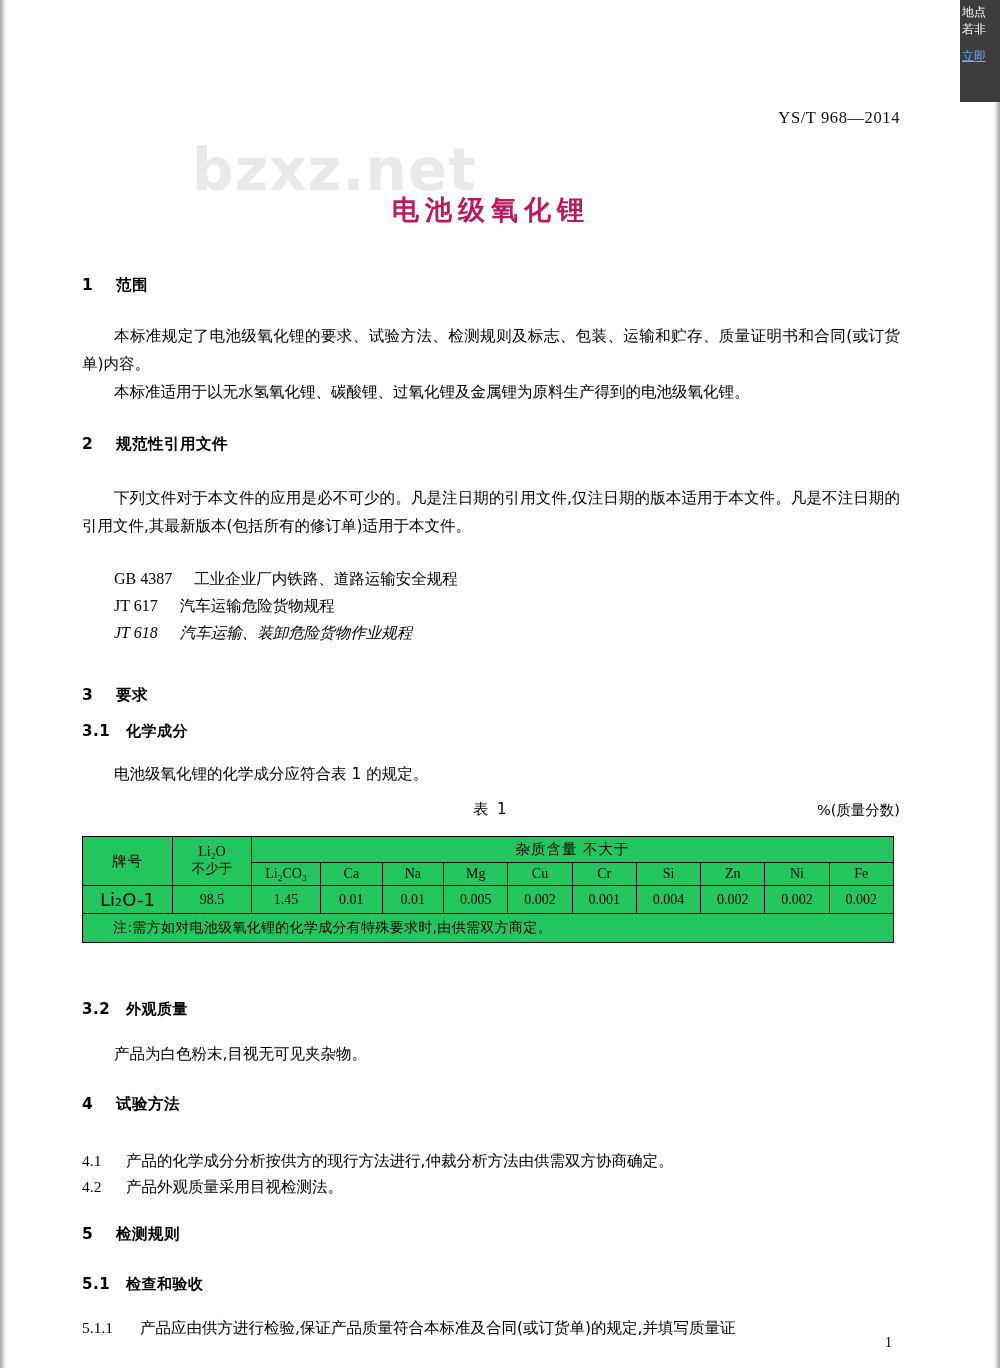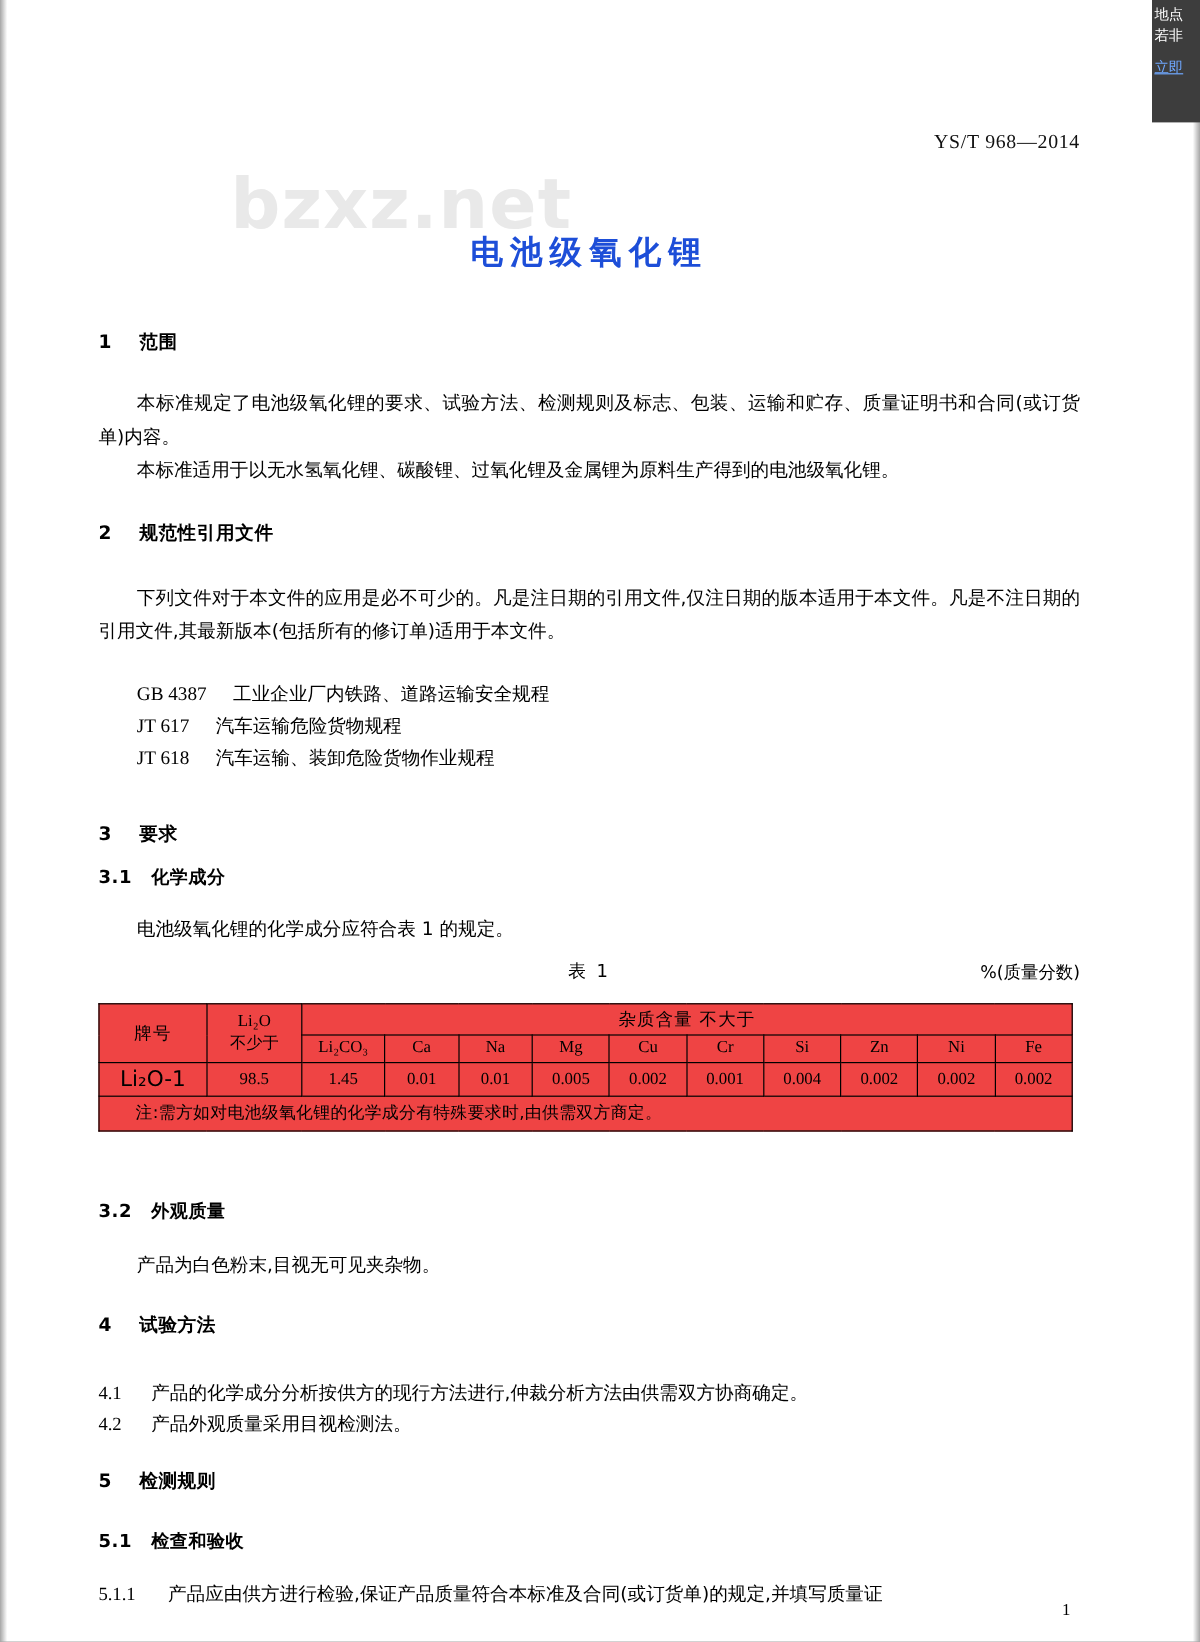--- a/index.html
+++ b/index.html
@@ -55,21 +55,21 @@
   .doc-title {
     position: absolute;
     left: 0;
     top: 192px;
     width: 818px;
     text-align: center;
     font-family: "DejaVu Sans", sans-serif;
     font-weight: bold;
     font-size: 27px;
     letter-spacing: 6px;
-    color: #1d4ed8;
+    color: #be185d;
   }
   .block {
     position: absolute;
     left: 0;
     width: 818px;
   }
   .h1 {
     font-family: "DejaVu Sans", sans-serif;
     font-weight: bold;
     font-size: 15.5px;
@@ -147,21 +147,21 @@
     font-size: 14.5px;
   }
   table.spec {
     position: absolute;
     left: 0;
     top: 836px;
     width: 812px;
     border-collapse: collapse;
     font-family: "Liberation Serif", "DejaVu Serif", serif;
     font-size: 14px;
-    background: #ef4444;
+    background: #22c55e;
   }
   table.spec td {
     border: 1px solid #000;
     text-align: center;
     vertical-align: middle;
     padding: 3px 2px;
     color: #000;
   }
   table.spec td.brandcell {
     font-family: "DejaVu Sans", sans-serif;
@@ -247,21 +247,21 @@
     <div class="block para indent" style="top:484px;">下列文件对于本文件的应用是必不可少的。凡是注日期的引用文件,仅注日期的版本适用于本文件。凡是不注日期的引用文件,其最新版本(包括所有的修订单)适用于本文件。</div>
 
     <div class="block ref-line" style="top:565px;">
       <span>GB 4387</span>
       <span style="display:inline-block;width:18px;"></span><span class="cn">工业企业厂内铁路、道路运输安全规程</span>
     </div>
     <div class="block ref-line" style="top:592px;">
       <span>JT 617</span>
       <span style="display:inline-block;width:18px;"></span><span class="cn">汽车运输危险货物规程</span>
     </div>
-    <div class="block ref-line" style="top:619px;">
+    <div class="block ref-line" style="top:619px;font-style:italic;">
       <span>JT 618</span>
       <span style="display:inline-block;width:18px;"></span><span class="cn">汽车运输、装卸危险货物作业规程</span>
     </div>
 
     <div class="block h1" style="top:672px;margin-top:13px;">
       <span class="num">3</span><span>要求</span>
     </div>
 
     <div class="block h2" style="top:722px;">
       <span class="num">3.1</span><span>化学成分</span>

